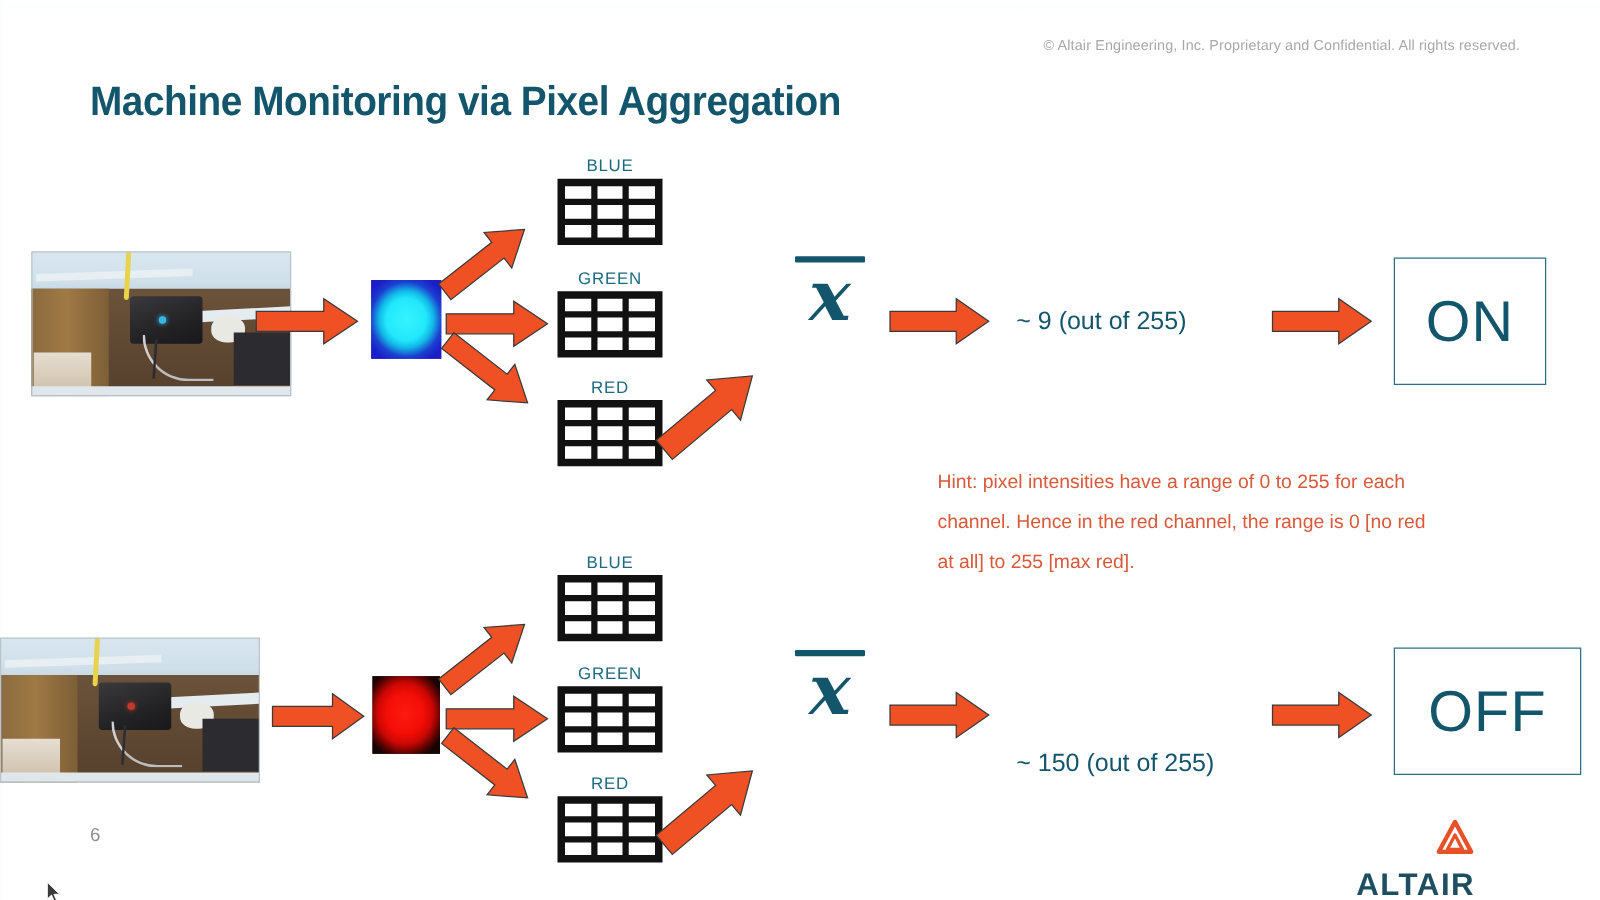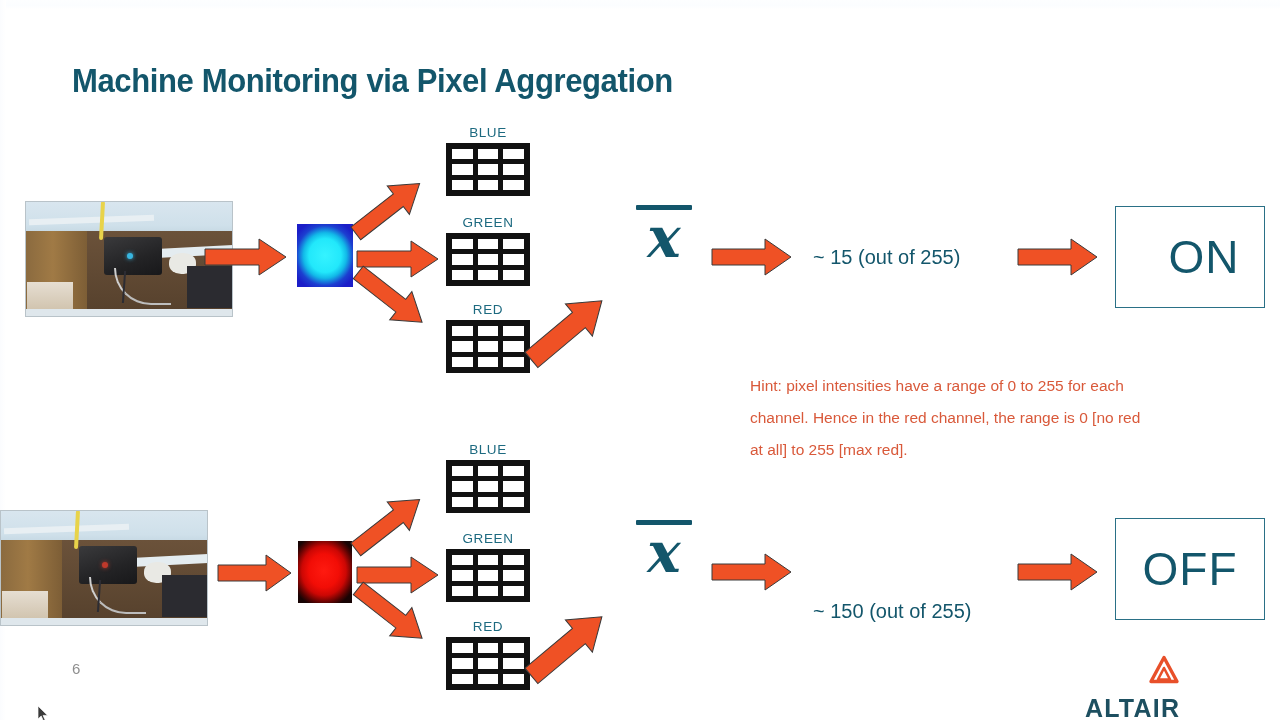--- a/index.html
+++ b/index.html
@@ -137,20 +137,21 @@
   .cursor{position:absolute;left:38px;top:706px;width:11px;height:16px;}
 </style>
 </head>
 <body>
 
 <div id="slide">
 
   <div class="frame-tint"></div>
   <div class="frame-left"></div>
 
+  <div class="copyright">© Altair Engineering, Inc. Proprietary and Confidential. All rights reserved.</div>
 
   <div class="title">Machine Monitoring via Pixel Aggregation</div>
 
   <div class="photo" style="left:25px;top:201px;width:208px;height:116px;">
     <div class="sky"></div>
     <div class="wall"></div>
     <div class="wood"></div>
     <div class="ceilbeam"></div>
     <div class="yellowcable"></div>
     <div class="desk"></div>
@@ -252,29 +253,29 @@
     <div class="bar" style="width:56px;"></div>
     <div class="glyph" style="font-size:56px;">x</div>
   </div>
 
   <div class="arrow" style="left:712px;top:238px;">
     <svg width="80" height="38" viewBox="0 0 80 38">
       <path d="M0,11 L53,11 L53,1 L79,19 L53,37 L53,27 L0,27 Z" fill="#ef5125" stroke="#3a3a3a" stroke-width="1"></path>
     </svg>
   </div>
 
-  <div class="result" style="left:813px;top:246px;">~ 15 (out of 255)</div>
+  <div class="result" style="left:813px;top:246px;">~ 9 (out of 255)</div>
 
   <div class="arrow" style="left:1018px;top:238px;">
     <svg width="80" height="38" viewBox="0 0 80 38">
       <path d="M0,11 L53,11 L53,1 L79,19 L53,37 L53,27 L0,27 Z" fill="#ef5125" stroke="#3a3a3a" stroke-width="1"></path>
     </svg>
   </div>
 
-  <div class="statebox" style="left:1115px;top:206px;width:120px;height:100px;padding-left:28px;">
+  <div class="statebox" style="left:1115px;top:206px;width:120px;height:100px;">
     <span>ON</span>
   </div>
 
   <div class="hint">Hint: pixel intensities have a range of 0 to 255 for each channel. Hence in the red channel, the range is 0 [no red at all] to 255 [max red].</div>
 
   <div class="photo" style="left:0px;top:510px;width:208px;height:116px;">
     <div class="sky"></div>
     <div class="wall"></div>
     <div class="wood"></div>
     <div class="ceilbeam"></div>

